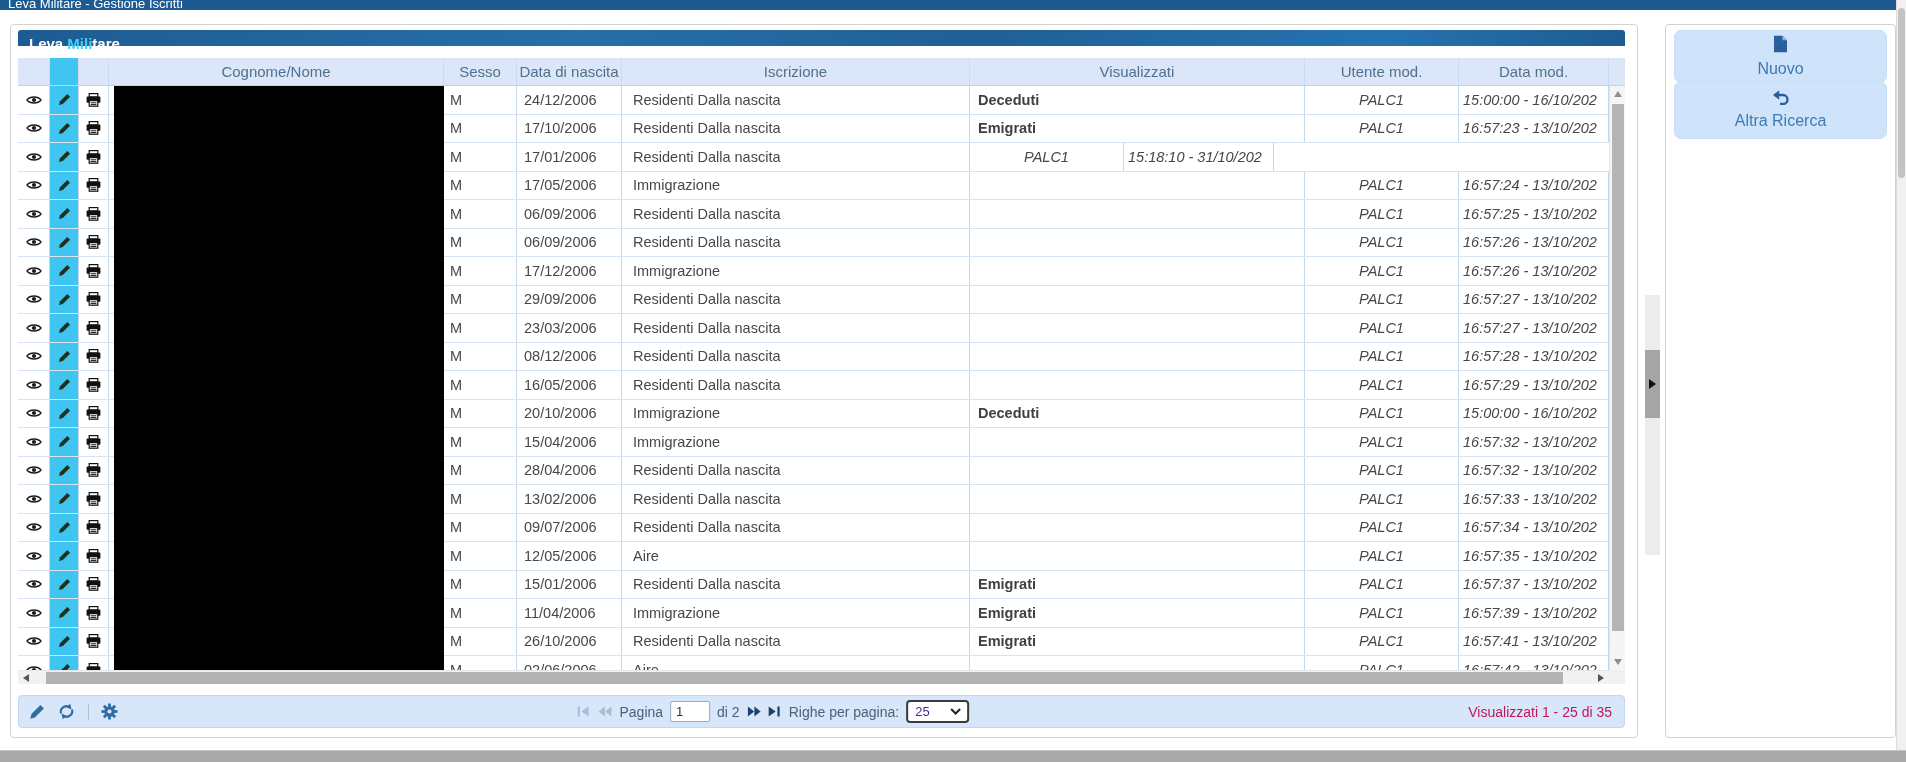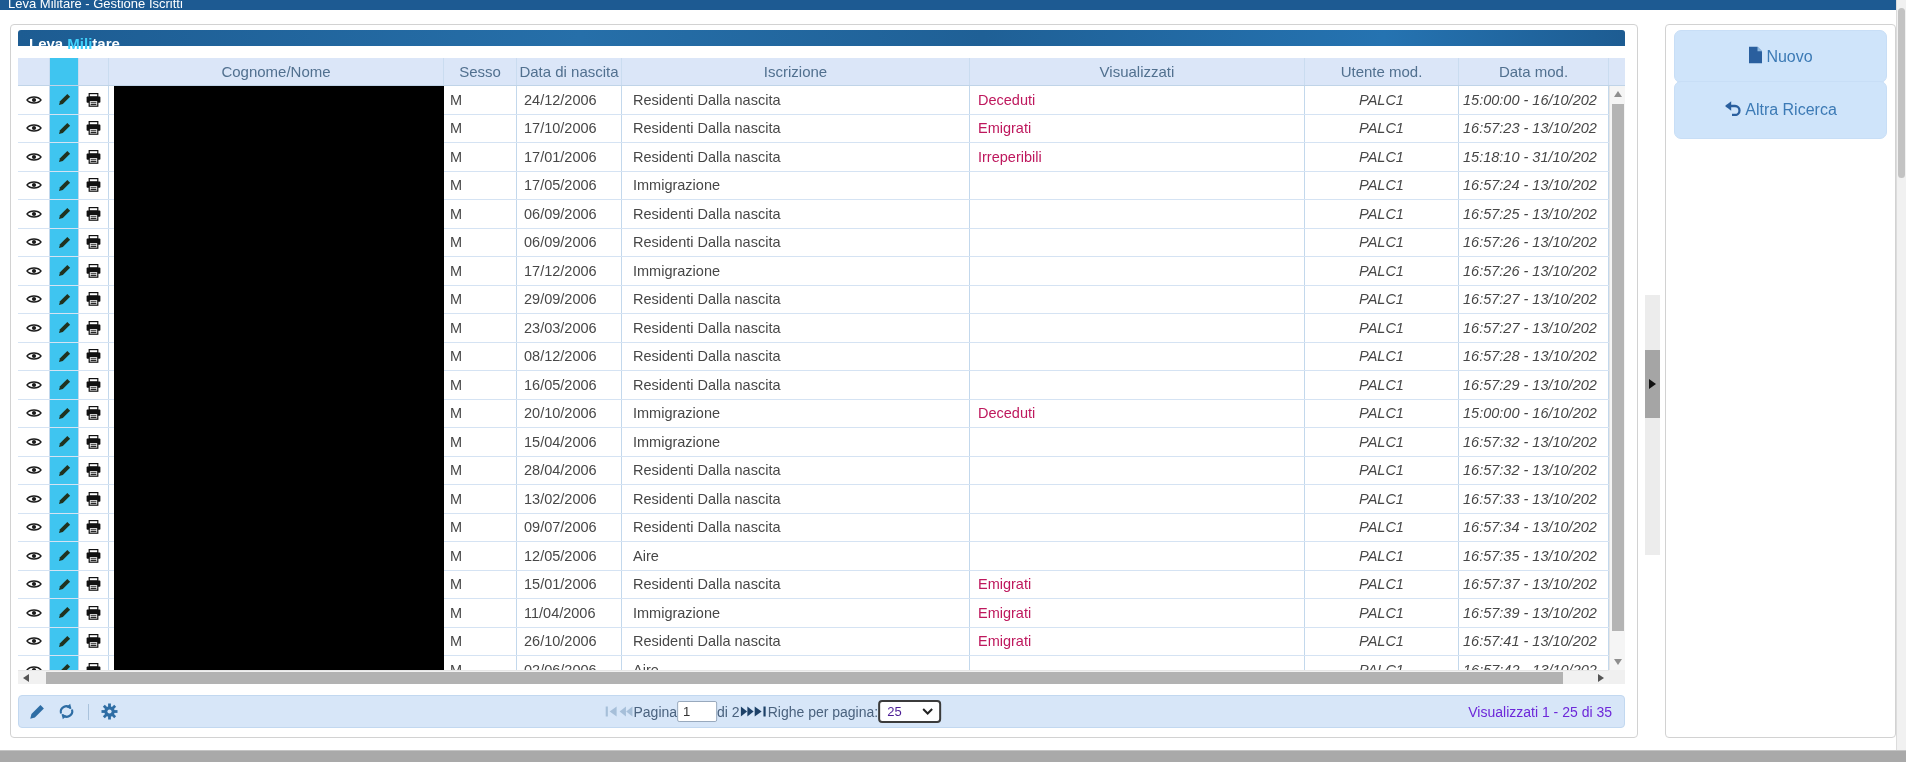--- a/index.html
+++ b/index.html
@@ -36,21 +36,21 @@
   
   .rows { position:absolute; left:7px; top:61px; width:1591px; height:584px;
           overflow:hidden; background:#fff; }
   .tr { display:flex; height:28.5px; border-bottom:1px solid #d5e3f3; background:#fff; }
   .td { height:100%; border-right:1px solid #c3d8ec; overflow:hidden; white-space:nowrap;
         display:flex; align-items:center; font-size:14.5px; color:#474747; }
   .td.icon { justify-content:center; }
   .td.c-sex  { padding-left:6px; }
   .td.c-birth{ padding-left:7px; }
   .td.c-iscr { padding-left:11px; }
-  .td.c-canc { padding-left:8px; color:#be185d; }
+  .td.c-canc { padding-left:8px; color:#404040;font-weight:bold; }
   .td.c-user { justify-content:center; font-style:italic; }
   .td.c-mod  { padding-left:4px; font-style:italic;text-align:right; }
 
   .redact { position:absolute; left:103px; top:61px; width:330px; height:584px;
             background:#000; z-index:3; }
 
   
   .vscroll { position:absolute; left:1598px; top:61px; width:16px; height:584px;
              background:#f5f5f5; border-left:1px solid #e4e4e4; }
   .vthumb { position:absolute; left:2px; top:18px; width:12px; height:527px; background:#b4b4b4; }
@@ -67,42 +67,42 @@
   .tri-down {width:0;height:0;border-left:4px solid transparent;border-right:4px solid transparent;border-top:6px solid #8f8f8f;}
   .tri-left {width:0;height:0;border-top:4px solid transparent;border-bottom:4px solid transparent;border-right:6px solid #555;}
   .tri-right{width:0;height:0;border-top:4px solid transparent;border-bottom:4px solid transparent;border-left:6px solid #555;}
 
   
   .pagebar { position:absolute; left:7px; top:670px; width:1607px; height:33px;
              background:#d7e6f8; border:1px solid #c2d8f0; border-radius:4px; }
   .pb-left { position:absolute; left:10px; top:0; height:100%; display:flex; align-items:center; gap:12px; }
   .pb-div { width:1px; height:16px; background:#a9c2dc; }
   .pb-center { position:absolute; left:47%; top:0; height:100%; transform:translateX(-50%);
-               display:flex; align-items:center; font-size:14px; color:#4a627e; white-space:nowrap; }
+               display:flex; align-items:center; gap:7px; font-size:14px; color:#4a627e; white-space:nowrap; }
   .pg-input { width:40px; height:21px; border:1px solid #98a9bd; border-radius:2px;
               font-size:13px; padding-left:5px; color:#333;
               font-family:"Liberation Sans","DejaVu Sans",sans-serif; }
   .pg-select { width:63px; height:23px; background:#fff; border:2px solid #3b3b3b; border-radius:4px;
                display:flex; align-items:center; justify-content:space-between;
                padding:0 6px 0 7px; font-size:13px; color:#4c1d95; cursor:pointer; }
   .pb-right { position:absolute; right:12px; top:0; height:100%; display:flex;
-              align-items:center; font-size:14px; color:#6d28d9; }
+              align-items:center; font-size:14px; color:#be185d; }
   .pbtn { display:flex; align-items:center; cursor:pointer; }
 
   
   .splitter { position:absolute; left:1645px; top:295px; width:15px; height:260px; background:#ececec; }
   .split-thumb { position:absolute; left:0; top:55px; width:15px; height:68px; background:#a5a5a5;
                  display:flex; align-items:center; justify-content:center; cursor:pointer; }
   .split-arrow {width:0;height:0;border-top:5px solid transparent;border-bottom:5px solid transparent;border-left:7px solid #111;}
 
   
   .sidebar { position:absolute; left:1665px; top:24px; width:231px; height:714px;
              background:#fff; border:1px solid #d2d2d2; border-radius:4px; }
   .sbtn { position:absolute; left:8px; width:213px; background:#cfe4fa; border:1px solid #c8def6;
-          border-radius:7px; display:flex; flex-direction:row; align-items:center;
+          border-radius:7px; display:flex; flex-direction:column; align-items:center;
           justify-content:center; gap:3px; color:#3c7ab5; font-size:16px; cursor:pointer; }
   .sbtn-new { top:5px; height:53px; }
   .sbtn-search { top:56px; height:58px; }
 
   
   .page-scroll { position:absolute; left:1896px; top:0; width:10px; height:762px;
                  background:#f1f1f1; border-left:1px solid #dcdcdc; }
   .page-thumb { position:absolute; left:1px; top:8px; width:7px; height:170px;
                 background:#c3c3c3; border-radius:4px; }
   .bottom-bar { position:absolute; left:0; top:750px; width:1906px; height:12px;
@@ -212,21 +212,20 @@
             <rect x="0.6" y="3.6" width="13.8" height="6.2" rx="0.8" fill="#111"></rect>
             <rect x="3.2" y="7.6" width="8.6" height="5.6" fill="#fff" stroke="#111" stroke-width="1.2"></rect>
             <line x1="4.6" y1="9.8" x2="10.4" y2="9.8" stroke="#111" stroke-width="1"></line>
             <line x1="4.6" y1="11.6" x2="10.4" y2="11.6" stroke="#111" stroke-width="1"></line>
           </svg>
         </div>
         <div class="td c-name"></div>
         <div class="td c-sex">M</div>
         <div class="td c-birth">17/01/2006</div>
         <div class="td c-iscr">Residenti Dalla nascita</div>
-        <div class="td c-canc">Irreperibili</div>
         <div class="td c-user">PALC1</div>
         <div class="td c-mod">15:18:10 - 31/10/202</div>
       </div>
       <div class="tr">
         <div class="td c-eye icon">
           <svg width="16" height="10" viewBox="0 0 16 10">
             <path d="M1 5 C4.2 1 11.8 1 15 5 C11.8 9 4.2 9 1 5 Z" fill="none" stroke="#1b1b1b" stroke-width="1.3"></path>
             <circle cx="8" cy="5" r="2.1" fill="#1b1b1b"></circle>
           </svg>
         </div>

